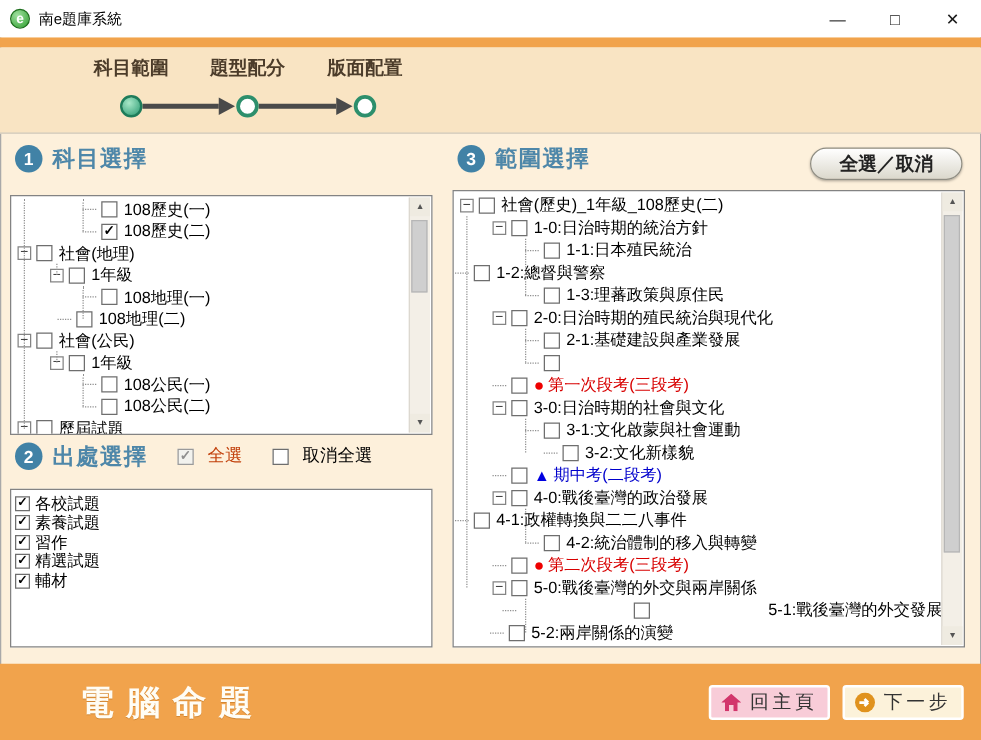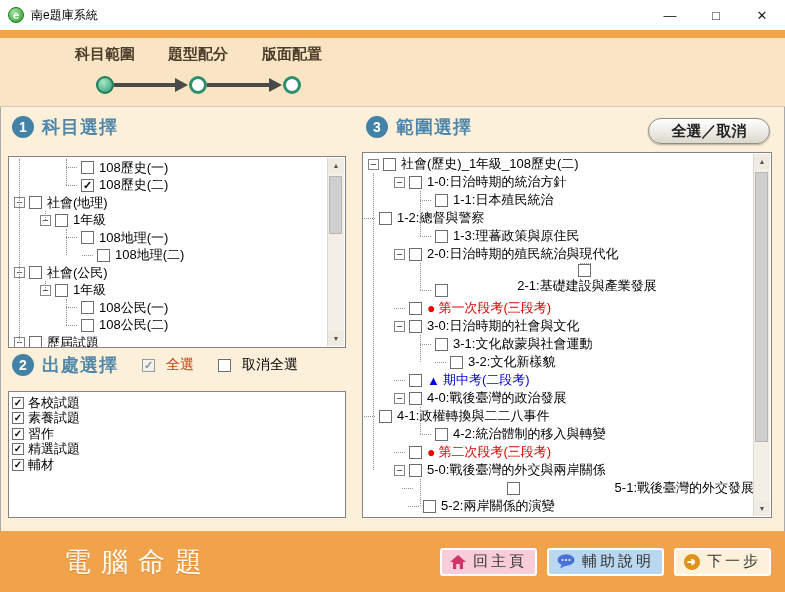--- a/index.html
+++ b/index.html
@@ -50,21 +50,21 @@
   .sbtn.up{top:0;} .sbtn.down{bottom:0;}
   .sthumb{position:absolute;left:1px;width:13px;background:#cfcfcf;border:1px solid #b6b6b6;box-sizing:border-box;}
   
   .srow{display:flex;align-items:center;height:15.5px;padding-left:3px;}
   .srow .cbox{width:12px;height:12px;margin-right:4px;font-size:10px;line-height:10px;}
   .slabel{font-size:13px;color:#000;}
   
   .togglebtn{position:absolute;left:648px;top:118px;width:122px;height:26px;border-radius:13px;background:linear-gradient(#ffffff,#dbd8cc);border:1px solid #8f8d83;box-shadow:0 1px 2px rgba(0,0,0,.3);font-size:15px;font-weight:bold;color:#222;display:flex;align-items:center;justify-content:center;box-sizing:border-box;cursor:default;}
   
   #footer{left:0;top:531px;width:785px;height:61px;background:#f1a34c;display:flex;align-items:center;}
-  .brand{margin-left:64px;font-size:27px;font-weight:normal;color:#fffdf5;letter-spacing:10px;text-shadow:0 1px 0 rgba(180,110,30,.5);}
+  .brand{margin-left:64px;font-size:27px;font-weight:bold;color:#fffdf5;letter-spacing:10px;text-shadow:0 1px 0 rgba(180,110,30,.5);}
   .fbtns{margin-left:auto;margin-right:14px;display:flex;gap:10px;}
   .fbtn{height:28px;min-width:97px;border:2px solid #ffffff;border-radius:3px;display:flex;align-items:center;justify-content:center;gap:7px;font-size:15px;color:#333;letter-spacing:3px;padding:0 8px;box-sizing:border-box;cursor:default;}
   .fbtn.home{background:#f8ccd8;}
   .fbtn.help{background:#b9d7ef;}
   .fbtn.next{background:#fcf2da;}
   .ficon{display:flex;align-items:center;}
 </style>
 </head>
 <body>
 
@@ -126,21 +126,21 @@
         <div class="trow" style="height: 17.5px; padding-left: 30px;">
           <span class="expandbox">−</span>
           <span class="cbox"></span>
           <span class="tlabel">1年級</span>
         </div>
         <div class="trow" style="height: 17.5px; padding-left: 56px;">
           <span class="conn"></span>
           <span class="cbox"></span>
           <span class="tlabel">108地理(一)</span>
         </div>
-        <div class="trow" style="height: 17.5px; padding-left: 72px;">
+        <div class="trow" style="height: 17.5px; padding-left: 36px;">
           <span class="conn"></span>
           <span class="cbox"></span>
           <span class="tlabel">108地理(二)</span>
         </div>
         <div class="trow" style="height: 17.5px; padding-left: 4px;">
           <span class="expandbox">−</span>
           <span class="cbox"></span>
           <span class="tlabel">社會(公民)</span>
         </div>
         <div class="trow" style="height: 17.5px; padding-left: 30px;">
@@ -246,21 +246,21 @@
         <div class="trow" style="height: 18px; padding-left: 56px;">
           <span class="conn"></span>
           <span class="cbox"></span>
           <span class="tlabel">1-3:理蕃政策與原住民</span>
         </div>
         <div class="trow" style="height: 18px; padding-left: 30px;">
           <span class="expandbox">−</span>
           <span class="cbox"></span>
           <span class="tlabel">2-0:日治時期的殖民統治與現代化</span>
         </div>
-        <div class="trow" style="height: 18px; padding-left: 56px; flex-direction: column;">
+        <div class="trow" style="height: 18px; padding-left: 56px;">
           <span class="conn"></span>
           <span class="cbox"></span>
           <span class="tlabel">2-1:基礎建設與產業發展</span>
         </div>
         <div class="trow" style="height: 18px; padding-left: 56px;">
           <span class="conn"></span>
           <span class="cbox"></span>
         </div>
         <div class="trow" style="height: 18px; padding-left: 30px;">
           <span class="conn"></span>
@@ -313,21 +313,21 @@
         <div class="trow" style="height: 18px; padding-left: 30px;">
           <span class="expandbox">−</span>
           <span class="cbox"></span>
           <span class="tlabel">5-0:戰後臺灣的外交與兩岸關係</span>
         </div>
         <div class="trow" style="height: 18px; padding-left: 38px; justify-content: space-between;">
           <span class="conn"></span>
           <span class="cbox"></span>
           <span class="tlabel">5-1:戰後臺灣的外交發展</span>
         </div>
-        <div class="trow" style="height: 18px; padding-left: 44px;">
+        <div class="trow" style="height: 18px; padding-left: 28px;">
           <span class="conn"></span>
           <span class="cbox"></span>
           <span class="tlabel">5-2:兩岸關係的演變</span>
         </div>
       </div>
     <div class="sbar">
       <div class="sbtn up">▲</div>
       <div class="sthumb" style="top:18px;height:270px;"></div>
       <div class="sbtn down">▼</div>
     </div>
@@ -337,32 +337,20 @@
     <span class="brand">電腦命題</span>
     <span class="fbtns">
       <span class="fbtn home">
         <span class="ficon">
           <svg width="16" height="14" viewBox="0 0 16 14">
               <path d="M8 0 L16 7 L13 7 L13 14 L9.8 14 L9.8 9 L6.2 9 L6.2 14 L3 14 L3 7 L0 7 Z" fill="#d2356b"></path>
             </svg>
         </span>
         <span>回主頁</span>
       </span>
-      <span class="fbtn help">
-        <span class="ficon">
-          <svg width="18" height="15" viewBox="0 0 18 15">
-              <ellipse cx="9" cy="6" rx="8.5" ry="5.8" fill="#4a72d8"></ellipse>
-              <path d="M5 10 L3 14.5 L10 11 Z" fill="#4a72d8"></path>
-              <circle cx="5.5" cy="6" r="1" fill="#fff"></circle>
-              <circle cx="9" cy="6" r="1" fill="#fff"></circle>
-              <circle cx="12.5" cy="6" r="1" fill="#fff"></circle>
-            </svg>
-        </span>
-        <span>輔助說明</span>
-      </span>
       <span class="fbtn next">
         <span class="ficon">
           <svg width="16" height="16" viewBox="0 0 16 16">
               <circle cx="8" cy="8" r="8" fill="#e0921d"></circle>
               <path d="M3.5 8 L10.5 8 M10.5 8 L7.6 5.2 M10.5 8 L7.6 10.8" stroke="#fff" stroke-width="2.2" fill="none"></path>
             </svg>
         </span>
         <span>下一步</span>
       </span>
     </span>

